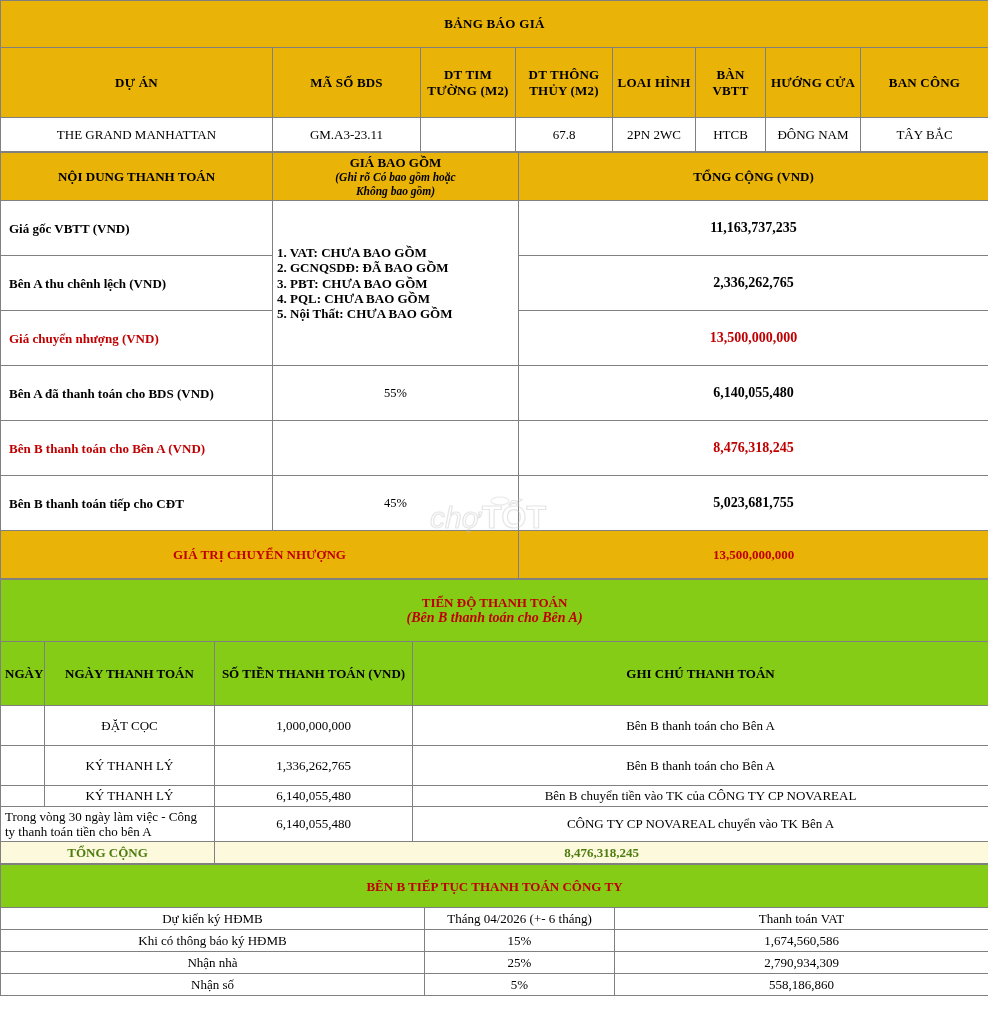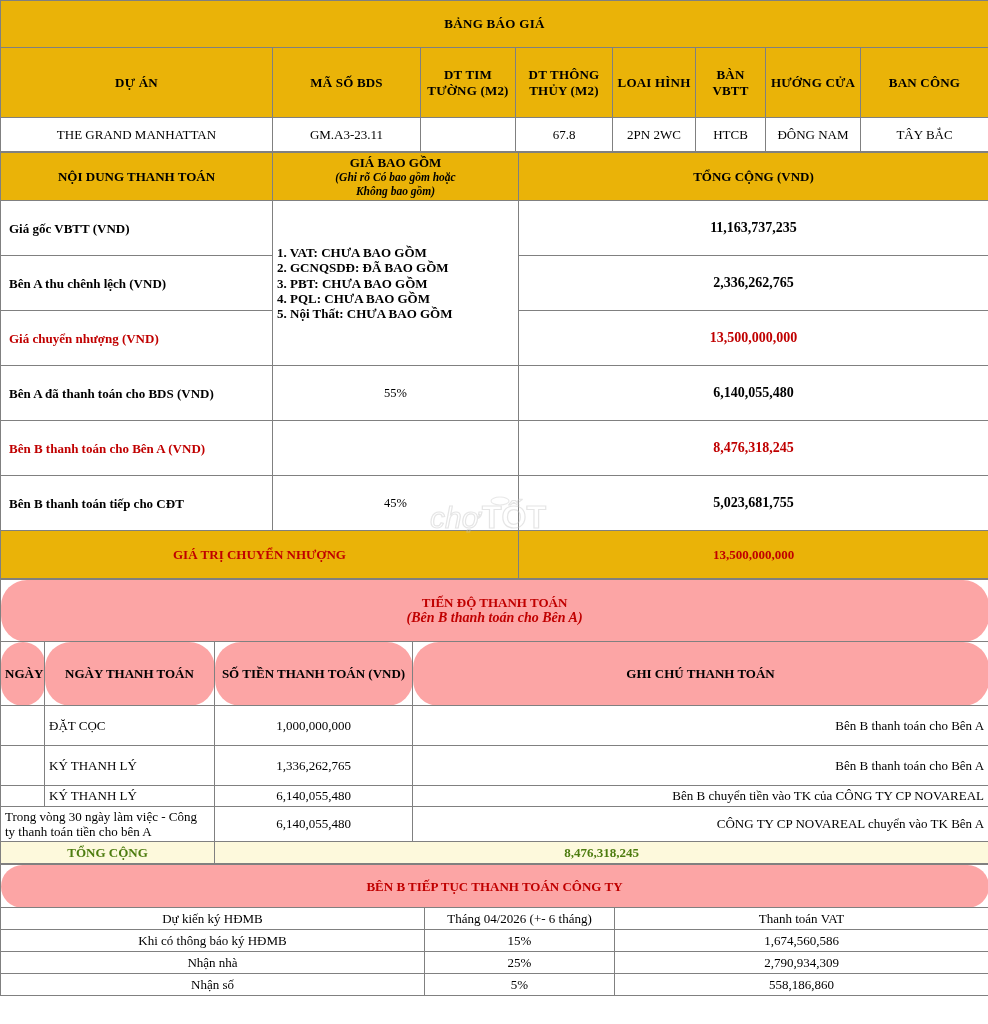--- a/index.html
+++ b/index.html
@@ -27,21 +27,21 @@
   table.grid td, table.grid th {
     border: 1px solid #808080;
     padding: 2px 4px;
     vertical-align: middle;
     font-size: 13px;
     line-height: 1.18;
   }
 
   
   .yellow   { background: #eab308; }
-  .green    { background: #fca5a5; border-radius: 26px; }
+  .green    { background: #84cc16; }
   .cream    { background: #FDF9DC; }
   .white    { background: #FFFFFF; }
 
   .red      { color: #C00000; }
 
   
   .title-cell {
     height: 47px;
     font-size: 21px;
     font-weight: bold;
@@ -120,23 +120,23 @@
   .sched-head td {
     height: 64px;
     text-align: center;
     font-weight: bold;
     font-size: 12.5px;
   }
   .sched-head td.ngay { text-align: left; padding-left: 4px; }
 
   .sched-row td { height: 40px; font-size: 12.8px; }
   .sched-row td.d1 { text-align: left; }
-  .sched-row td.d2 { text-align: left; }
+  .sched-row td.d2 { text-align: center; }
   .sched-row td.d3 { text-align: center; }
-  .sched-row td.d4 { text-align: right; }
+  .sched-row td.d4 { text-align: center; }
 
   .sched-row.tight td { height: 20px; }
 
   .sched-total td {
     height: 22px;
     font-weight: bold;
     color: #4d7c0f;
     text-align: center;
     font-size: 13px;
   }

